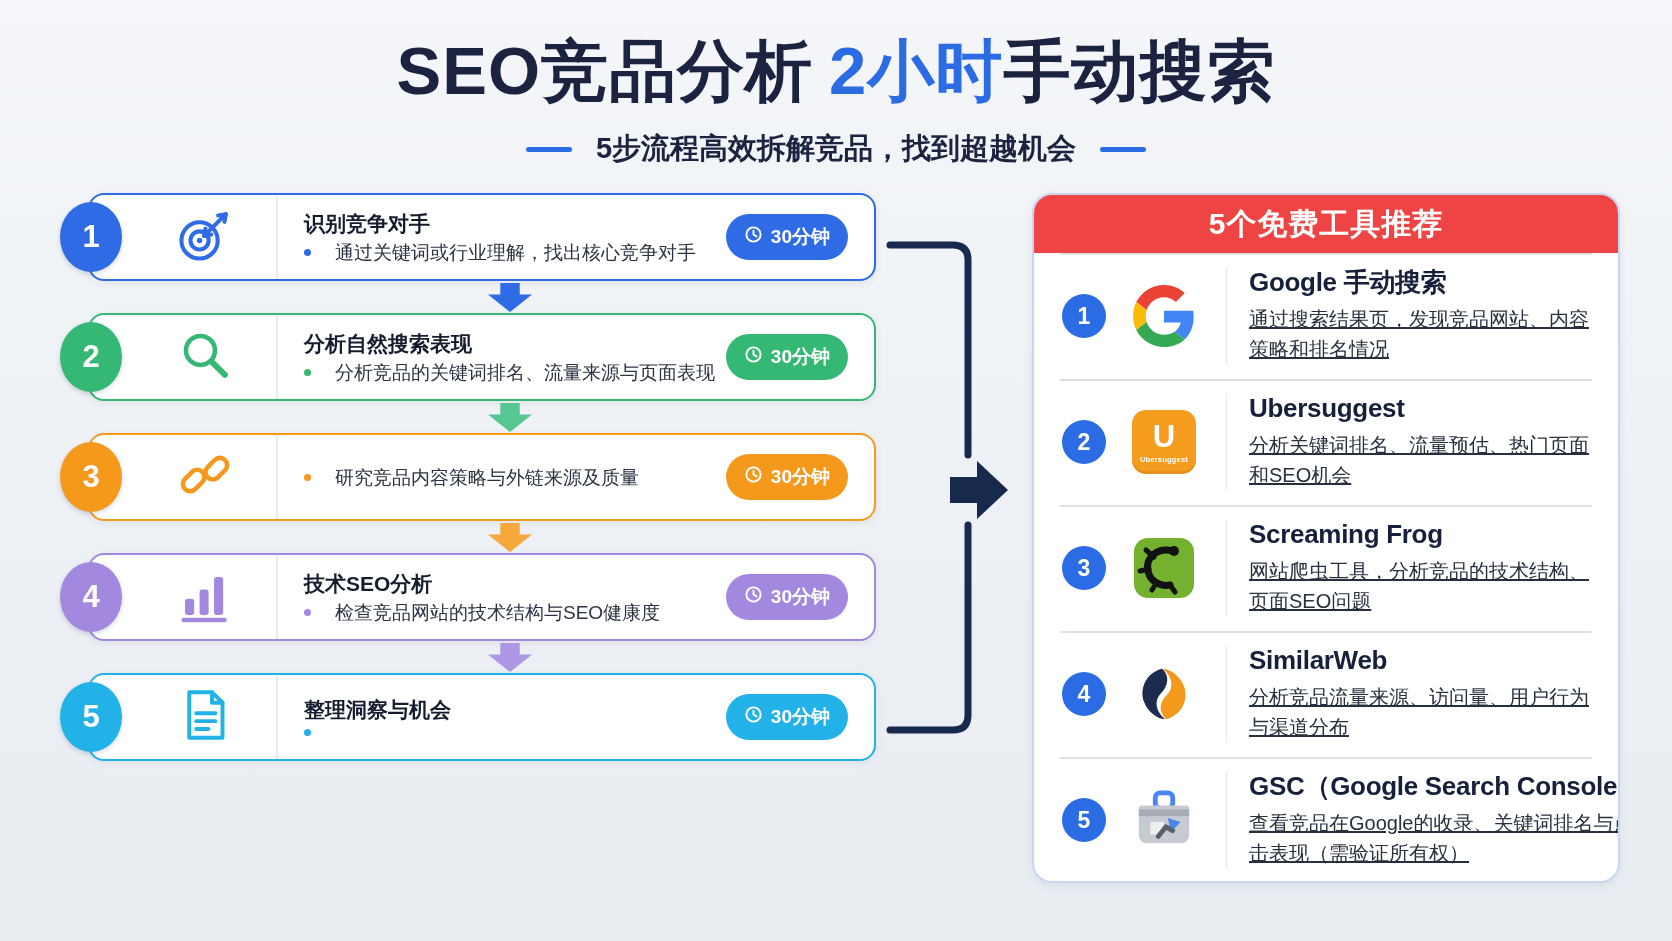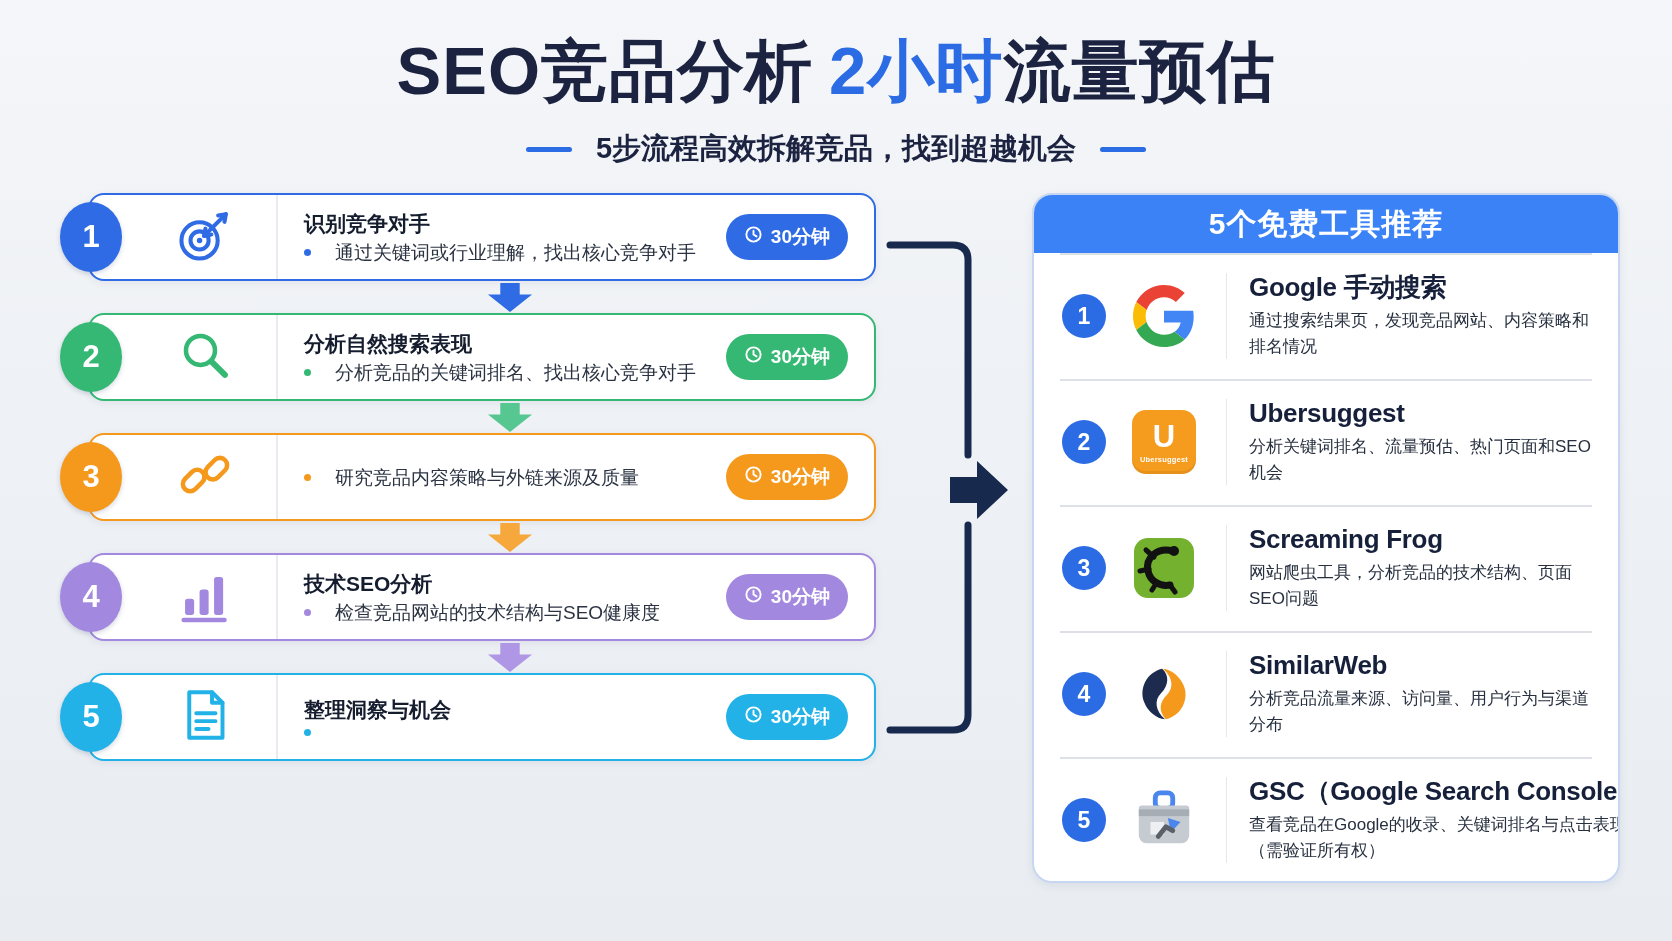--- a/index.html
+++ b/index.html
@@ -99,37 +99,37 @@
     width:64px;height:64px;min-width:64px;margin-left:26px;
     display:flex;align-items:center;justify-content:center;
   }
   .tool-text{
     margin-left:30px;padding-left:22px;padding-right:24px;
     border-left:1.5px solid #e5e8ee;
     display:flex;flex-direction:column;justify-content:flex-start;gap:6px;
     min-height:84px;flex:1;
   }
   .tool-name{font-size:26px;font-weight:800;color:#16203a;line-height:1.15;letter-spacing:-0.3px;white-space:nowrap;}
-  .tool-desc{font-size:17px;font-weight:500;color:#27303f;line-height:1.5;}
+  .tool-desc{font-size:20px;font-weight:500;color:#27303f;line-height:1.5;text-decoration:underline;}
 
   .uber-box{
     width:64px;height:64px;border-radius:14px;background:#F59B1E;
     display:flex;flex-direction:column;align-items:center;justify-content:center;
     box-shadow:inset 0 -3px 0 rgba(0,0,0,.06);
   }
   .uber-u{color:#fff;font-size:31px;font-weight:900;line-height:1;}
   .uber-label{color:#fff;font-size:7.5px;font-weight:700;margin-top:3px;letter-spacing:.2px;}
 </style>
 </head>
 <body>
 
 <div class="stage">
 
   <div class="main-title">
-    <span>SEO竞品分析</span><span class="hl" style="color: rgb(43, 107, 228);">2小时</span><span>流量预估</span>
+    <span>SEO竞品分析</span><span class="hl" style="color: rgb(43, 107, 228);">2小时</span><span>手动搜索</span>
   </div>
 
   <div class="subtitle-row">
     <span class="sub-dash" style="background-color: rgb(43, 107, 228);"></span>
     <span class="subtitle">5步流程高效拆解竞品，找到超越机会</span>
     <span class="sub-dash" style="background-color: rgb(43, 107, 228);"></span>
   </div>
 
   <div class="steps">
 
@@ -176,21 +176,21 @@
           <svg width="58" height="58" viewBox="0 0 64 64" fill="none" stroke="currentColor" stroke-linecap="round">
             <circle cx="27" cy="27" r="16" stroke-width="5"></circle>
               <path d="M39.5 39.5 L54 54" stroke-width="6.5"></path>
           </svg>
         </span>
       </div>
       <div class="step-text-cell">
         <div class="step-title">分析自然搜索表现</div>
         <div class="step-desc-row">
           <span class="step-bullet" style="background-color: rgb(53, 184, 115);"></span>
-          <span class="step-desc">分析竞品的关键词排名、找出核心竞争对手</span>
+          <span class="step-desc">分析竞品的关键词排名、流量来源与页面表现</span>
         </div>
       </div>
       <div class="time-badge" style="background-color: rgb(53, 184, 115);">
         <span><svg width="19" height="19" viewBox="0 0 20 20" fill="none" stroke="#fff" stroke-width="2" stroke-linecap="round">
               <circle cx="10" cy="10" r="7.5"></circle>
               <path d="M10 6 V10 L13.2 12"></path>
             </svg></span>
         <span>30分钟</span>
       </div>
     </div>
@@ -296,21 +296,21 @@
 
   <div class="connector" style="color: rgb(24, 41, 78);">
     <svg width="160" height="560" viewBox="0 0 160 560">
       <path d="M35 30 H98 Q113 30 113 45 V240" fill="none" stroke="currentColor" stroke-width="7" stroke-linecap="round"></path>
       <path d="M113 310 V500 Q113 515 98 515 H35" fill="none" stroke="currentColor" stroke-width="7" stroke-linecap="round"></path>
       <polygon points="95,262 122,262 122,246 153,275 122,304 122,288 95,288" fill="currentColor"></polygon>
     </svg>
   </div>
 
   <div class="tools-panel" style="border-color: rgb(199, 215, 242);">
-    <div class="panel-header" style="background-color: #3b82f6;">5个免费工具推荐</div>
+    <div class="panel-header" style="background-color: #ef4444;">5个免费工具推荐</div>
 
     <div class="tool-row">
       <div class="tool-num" style="background-color: rgb(43, 107, 228);">1</div>
       <div class="tool-logo">
         <svg width="62" height="62" viewBox="0 0 48 48">
           <path fill="#EA4335" d="M24 9.5c3.54 0 6.71 1.22 9.21 3.6l6.85-6.85C35.9 2.38 30.47 0 24 0 14.62 0 6.51 5.38 2.56 13.22l7.98 6.19C12.43 13.72 17.74 9.5 24 9.5z"></path>
           <path fill="#4285F4" d="M46.98 24.55c0-1.57-.15-3.09-.38-4.55H24v9.02h12.94c-.58 2.96-2.26 5.48-4.78 7.18l7.73 6c4.51-4.18 7.09-10.36 7.09-17.65z"></path>
           <path fill="#FBBC05" d="M10.53 28.59c-.48-1.45-.76-2.99-.76-4.59s.27-3.14.76-4.59l-7.98-6.19C.92 16.46 0 20.12 0 24c0 3.88.92 7.54 2.56 10.78l7.97-6.19z"></path>
           <path fill="#34A853" d="M24 48c6.48 0 11.93-2.13 15.89-5.81l-7.73-6c-2.15 1.45-4.92 2.3-8.16 2.3-6.26 0-11.57-4.22-13.47-9.91l-7.98 6.19C6.51 42.62 14.62 48 24 48z"></path>
         </svg>

